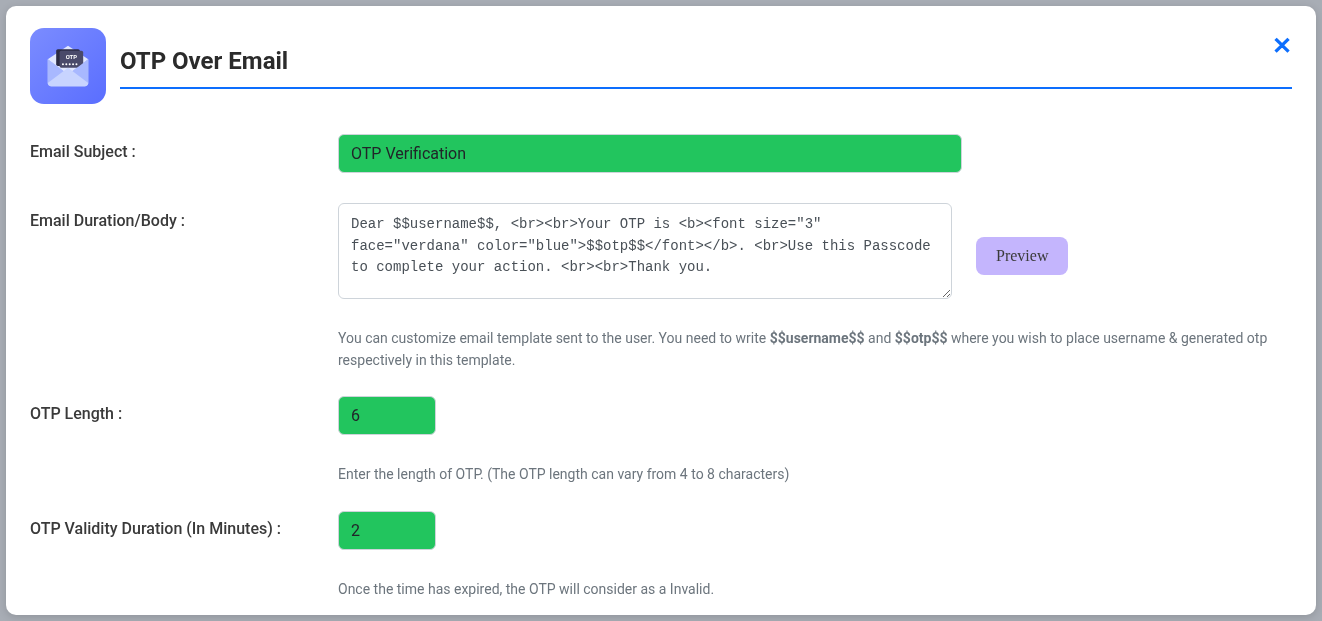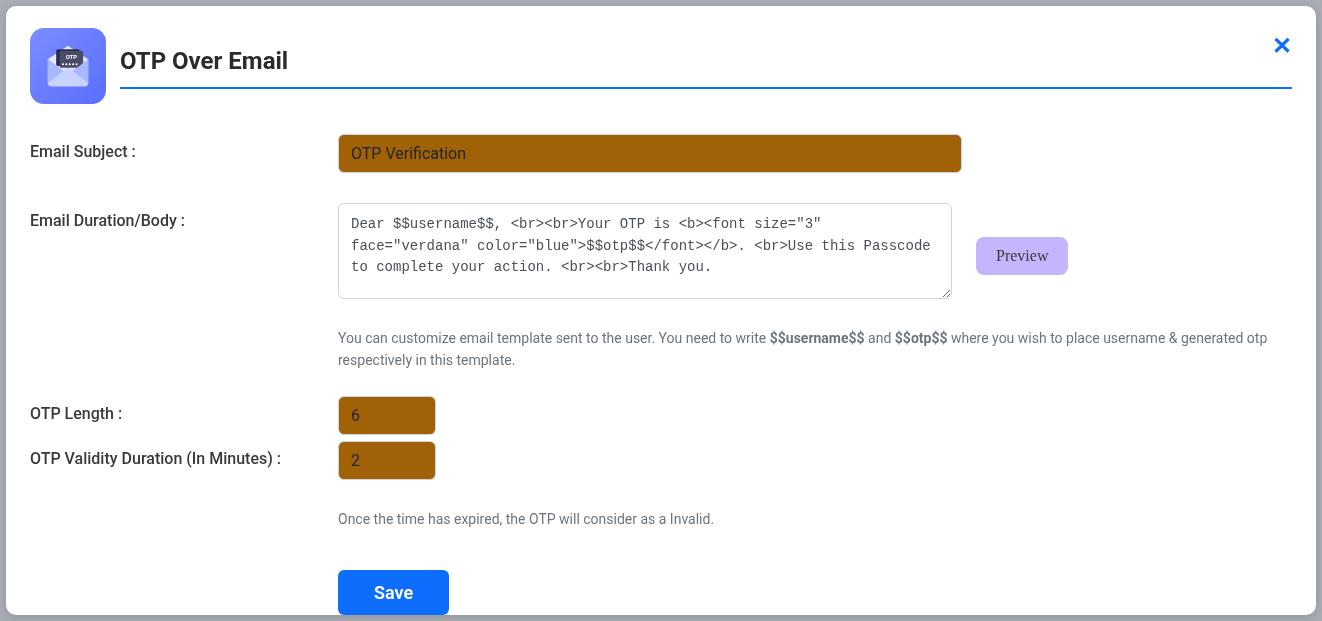--- a/index.html
+++ b/index.html
@@ -95,21 +95,21 @@
       align-items: flex-start;
       gap: 24px;
     }
     .text-input {
       width: 624px;
       padding: 9px 12px;
       border: 1px solid #ced4da;
       border-radius: 6px;
       font-size: 16px;
       color: #212529;
-      background: #a16207;
+      background: #22c55e;
       font-family: inherit;
     }
     .text-input.small {
       width: 98px;
     }
     .textarea-input {
       width: 614px;
       height: 96px;
       padding: 10px 12px;
       border: 1px solid #ced4da;
@@ -213,20 +213,23 @@
         <span>You can customize email template sent to the user. You need to write </span><b>$$username$$</b><span> and </span><b>$$otp$$</b><span> where you wish to place username &amp; generated otp respectively in this template.</span>
       </p>
     </div>
 
     <div class="form-row" style="margin-bottom:6px;">
       <label class="form-label">OTP Length :</label>
       <div class="form-control-wrap">
         <input type="text" class="text-input small" value="6" style="">
       </div>
     </div>
+    <div class="help-row" style="margin-bottom:26px;">
+      <p class="help-text">Enter the length of OTP. (The OTP length can vary from 4 to 8 characters)</p>
+    </div>
 
     <div class="form-row" style="margin-bottom:6px;">
       <label class="form-label">OTP Validity Duration (In Minutes) :</label>
       <div class="form-control-wrap">
         <input type="text" class="text-input small" value="2" style="">
       </div>
     </div>
     <div class="help-row" style="margin-bottom:0;">
       <p class="help-text">Once the time has expired, the OTP will consider as a Invalid.</p>
     </div>

